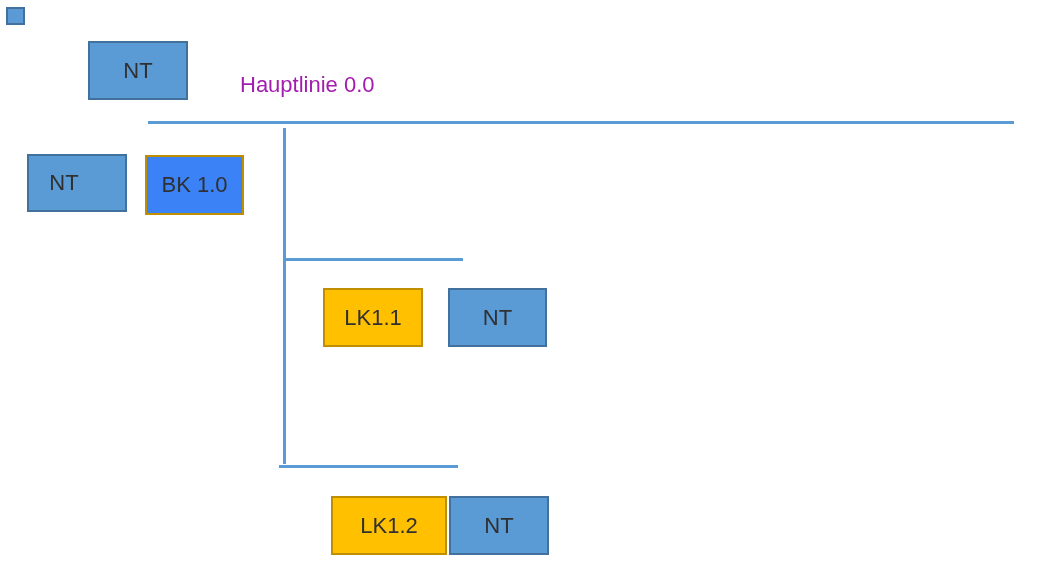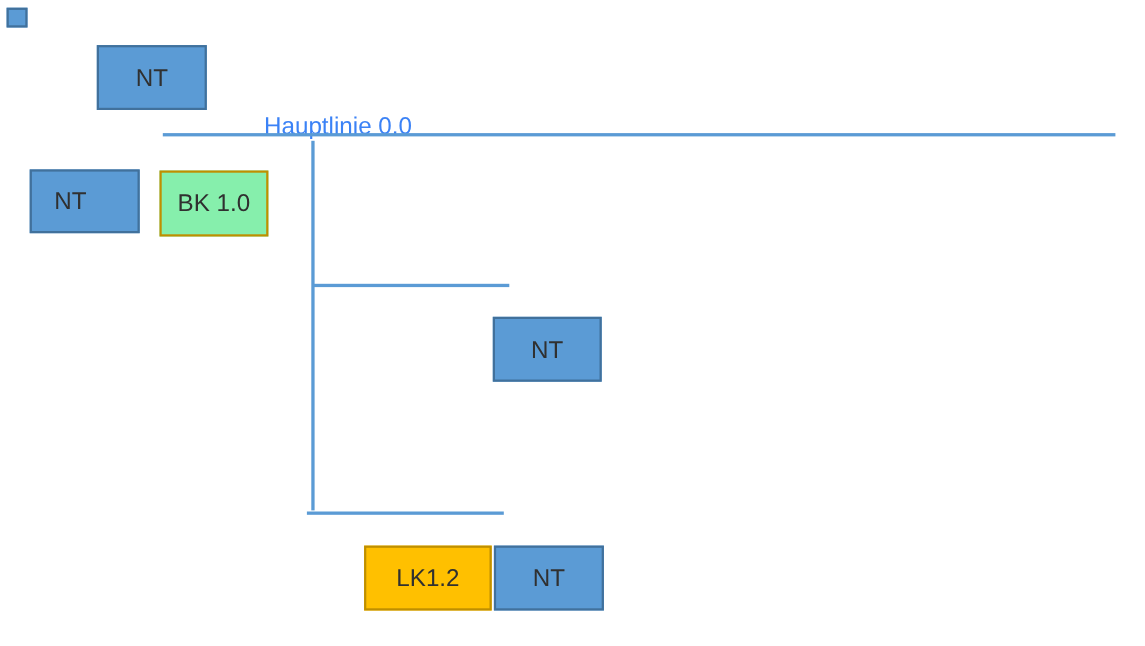--- a/index.html
+++ b/index.html
@@ -56,36 +56,39 @@
 <body>
 
 <div class="canvas">
 
   <div id="sq-corner" class="node" style="background-color: rgb(91, 155, 213); border-color: rgb(65, 113, 156);"></div>
 
   <div id="n-nt-top" class="node" style="background-color: rgb(91, 155, 213); border-color: rgb(65, 113, 156);">
     <span style="color: rgb(48, 48, 48);">NT</span>
   </div>
 
-  <div id="t-haupt" class="title-label" style="color: #3b82f6; margin-top: 30px;">Hauptlinie 0.0</div>
+  <div id="t-haupt" class="title-label" style="color: #a21caf;">Hauptlinie 0.0</div>
 
   <div id="c-main" class="connector h" style="background-color: rgb(91, 155, 213);"></div>
 
   <div id="c-riser" class="connector v" style="background-color: rgb(91, 155, 213);"></div>
 
   <div id="n-nt-left" class="node" style="background-color: rgb(91, 155, 213); border-color: rgb(65, 113, 156);">
     <span style="color: rgb(48, 48, 48);">NT</span>
   </div>
 
-  <div id="n-bk10" class="node" style="background-color: #86efac; border-color: rgb(191, 143, 0);">
+  <div id="n-bk10" class="node" style="background-color: #3b82f6; border-color: rgb(191, 143, 0);">
     <span style="color: rgb(48, 48, 48);">BK 1.0</span>
   </div>
 
   <div id="c-branch1" class="connector h" style="background-color: rgb(91, 155, 213);"></div>
 
+  <div id="n-lk11" class="node" style="background-color: rgb(255, 192, 0); border-color: rgb(191, 143, 0);">
+    <span style="color: rgb(48, 48, 48);">LK1.1</span>
+  </div>
 
   <div id="n-nt-mid" class="node" style="background-color: rgb(91, 155, 213); border-color: rgb(65, 113, 156);">
     <span style="color: rgb(48, 48, 48);">NT</span>
   </div>
 
   <div id="c-branch2" class="connector h" style="background-color: rgb(91, 155, 213);"></div>
 
   <div id="n-lk12" class="node" style="background-color: rgb(255, 192, 0); border-color: rgb(191, 143, 0);">
     <span style="color: rgb(48, 48, 48);">LK1.2</span>
   </div>

